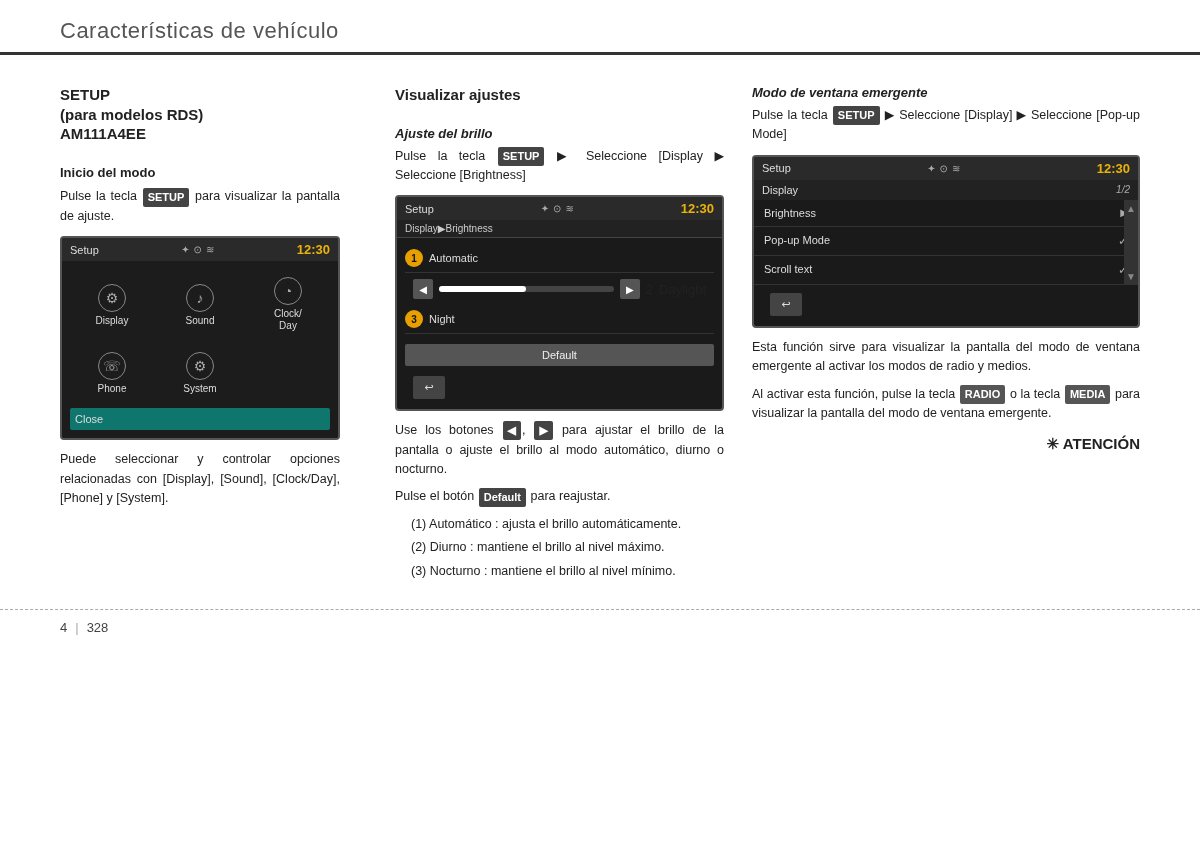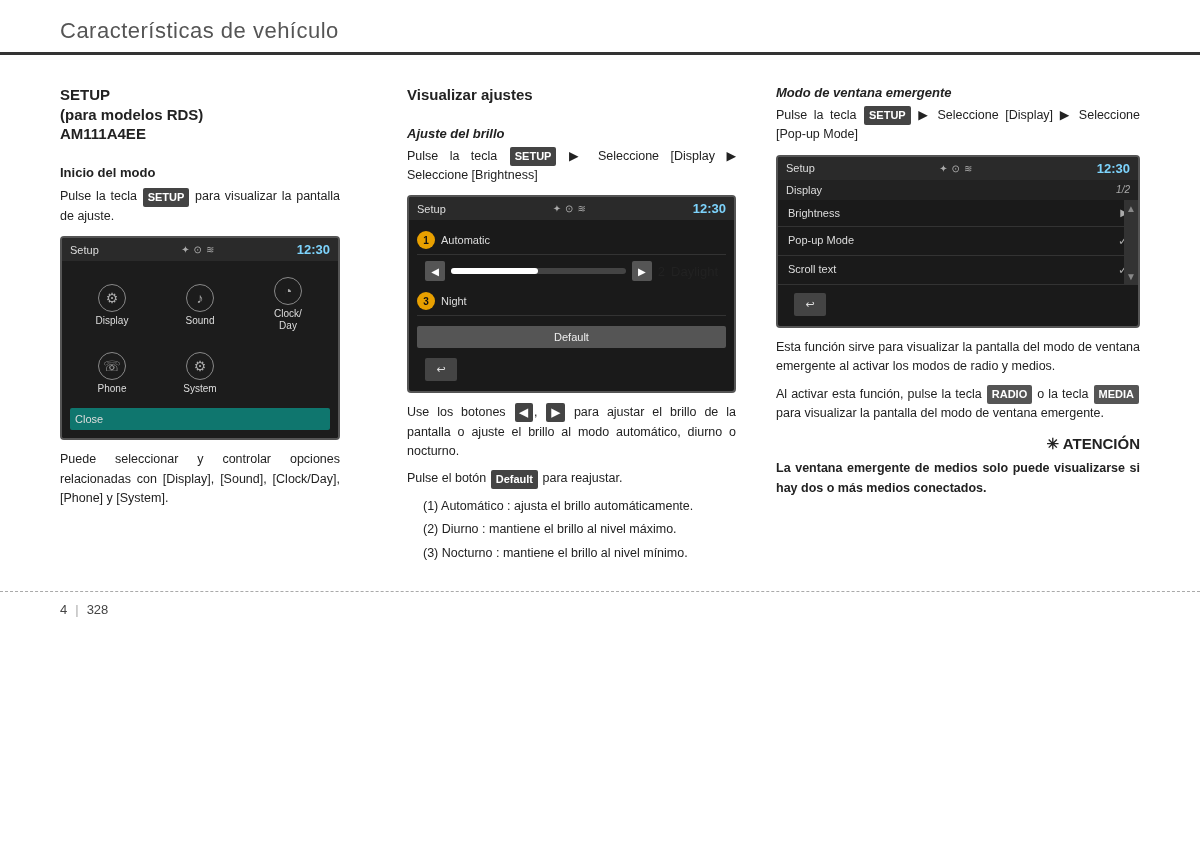--- a/index.html
+++ b/index.html
@@ -23,21 +23,21 @@
       font-weight: normal;
       color: #555;
       padding-bottom: 8px;
       letter-spacing: 0.5px;
     }
 
     
     .content-area {
       display: flex;
       padding: 30px 60px 20px 60px;
-      gap: 40px;
+      gap: 28px;
     }
 
     
     .col-left {
       width: 280px;
       flex-shrink: 0;
     }
 
     
     .col-mid {
@@ -110,21 +110,21 @@
       padding: 4px 8px;
       font-size: 12px;
     }
 
     .screen-header .title {
       color: #ddd;
       font-size: 11px;
     }
 
     .screen-header .time {
-      color: #7dd3fc;
+      color: #eab308;
       font-size: 13px;
       font-weight: bold;
     }
 
     .screen-header .icons {
       display: flex;
       gap: 4px;
       align-items: center;
       font-size: 10px;
       color: #aaa;
@@ -472,20 +472,23 @@
     <div class="screen-mockup">
       <div class="screen-header">
         <div class="title">Setup</div>
         <div class="icons">
           <span>✦</span>
           <span>⊙</span>
           <span>≋</span>
         </div>
         <div class="time">12:30</div>
       </div>
+      <div class="breadcrumb-bar">
+        <span>Display▶Brightness</span>
+      </div>
       <div class="brightness-options">
         <div class="brightness-row">
           <div class="num-badge">1</div>
           <span>Automatic</span>
         </div>
         <div class="slider-row">
           <div class="slider-btn">◀</div>
           <div class="slider-track">
             <div class="slider-fill"></div>
           </div>
@@ -589,21 +592,20 @@
       <span>o la tecla</span>
       <span class="key-badge key-badge-media">MEDIA</span>
       <span>para visualizar la pantalla del modo de ventana emergente.</span>
     </p>
 
     <div class="atencion-box">
       <div class="atencion-title">
         <span>✳</span>
         <span>ATENCIÓN</span>
       </div>
-      <p class="atencion-text">La ventana emergente de medios solo puede visualizarse si hay dos o más medios conectados.</p>
     </div>
   </div>
 
 </div>
 
 <div class="page-footer">
   <span class="page-num-footer">4</span>
   <span class="pipe">|</span>
   <span class="page-num-footer">328</span>
 </div>

